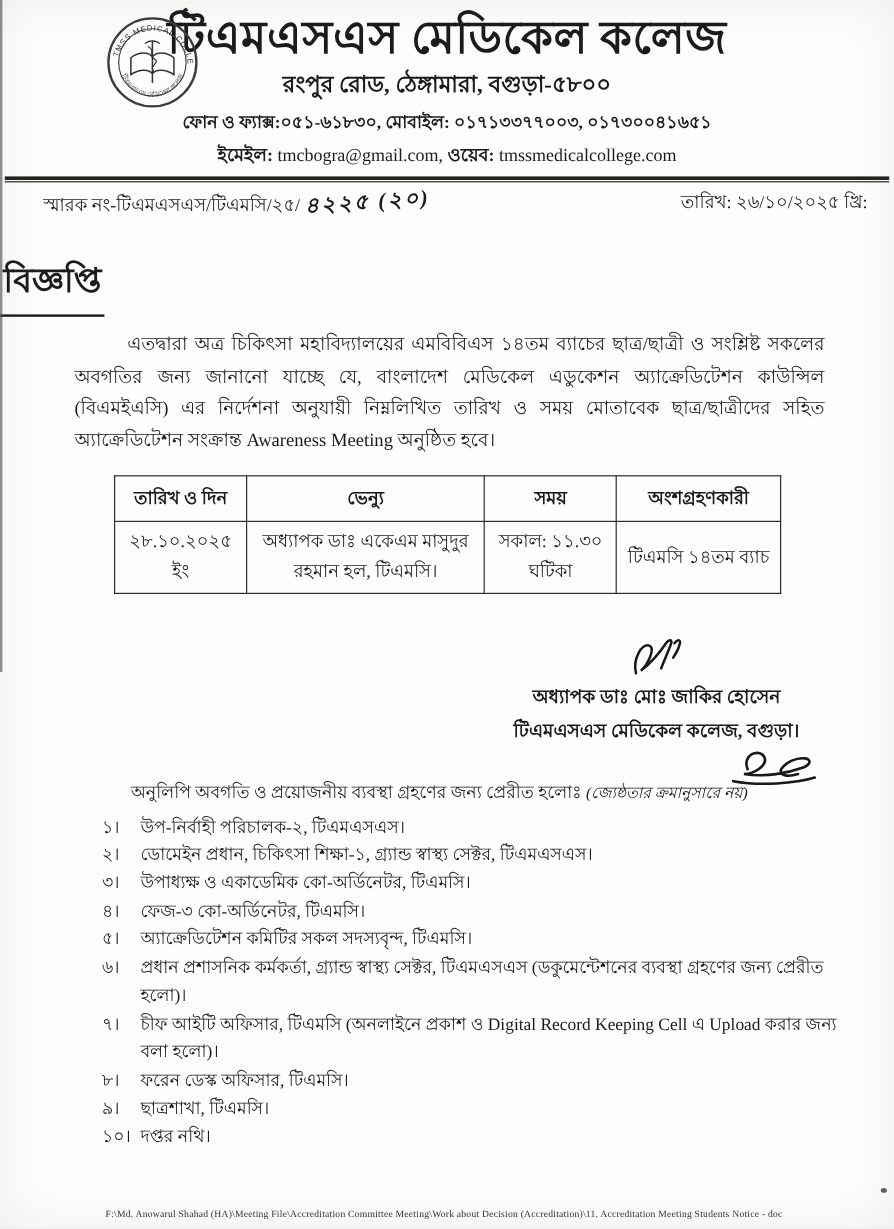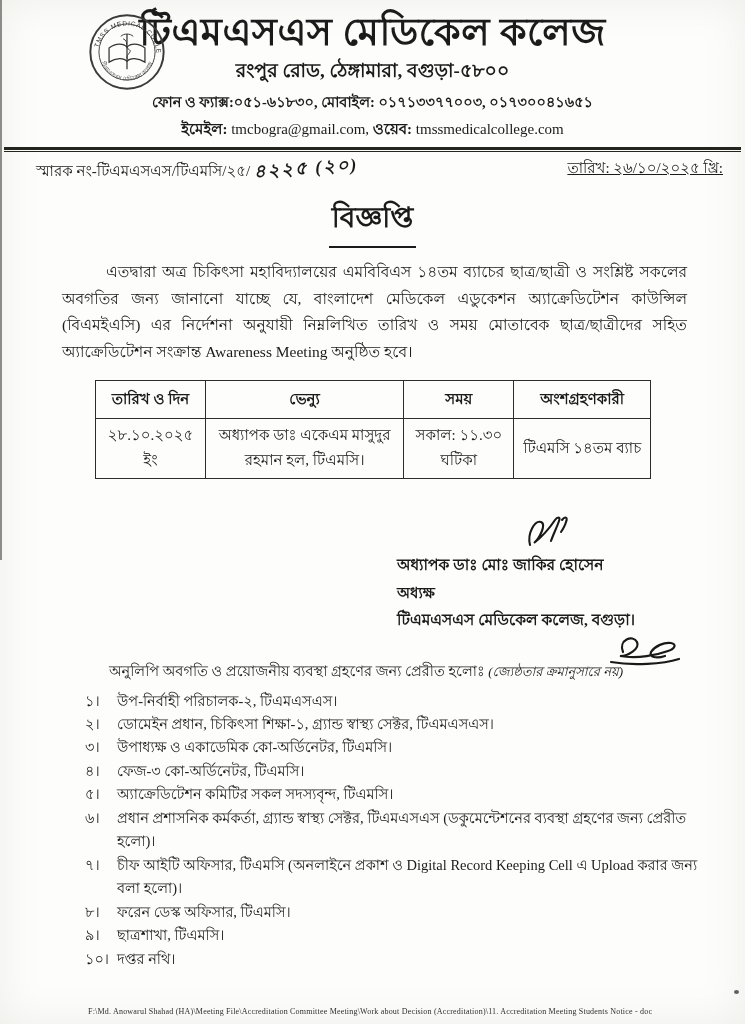--- a/index.html
+++ b/index.html
@@ -25,38 +25,38 @@
   .address-line { font-size:19px; font-weight:bold; margin-top:3px; }
   .phone-line { font-size:14.5px; font-weight:bold; margin-top:3px; }
   .email-line { font-size:15px; margin-top:2px; }
   .email-line .lbl { font-weight:bold; }
   .double-rule { margin:5px 4px 0 4px; height:5px; border-top:3px solid #24241f; border-bottom:1.5px solid #24241f; }
 
   
   .memo-row { display:flex; justify-content:space-between; align-items:flex-start; padding:4px 22px 0 36px; font-size:15px; }
   .memo-left { white-space:nowrap; }
   .handwritten-ref { display:inline-block; font-size:18px; font-style:italic; transform:rotate(-4deg) translateY(-2px); letter-spacing:2px; font-weight:bold; }
-  .memo-date { white-space:nowrap;text-decoration:underline; }
-
-  
-  .notice-title-wrap { text-align:center; margin-top:9px; }
+  .memo-date { white-space:nowrap; }
+
+  
+  .notice-title-wrap { text-align:left; margin-top:25px; }
   .notice-title { display:inline-block; font-size:28px; font-weight:bold; border-bottom:2.5px solid #1b1b1b; padding:0 3px 3px 3px; }
 
   
   .body-para { margin:11px 58px 0 62px; font-size:15.5px; line-height:1.72; text-align:justify; text-indent:44px; }
 
   
   table.schedule { border-collapse:collapse; margin:14px 0 0 95px; width:556px; }
   table.schedule th, table.schedule td { border:1.8px solid #2c2c28; font-size:15px; text-align:center; vertical-align:middle; padding:4px 6px; }
   table.schedule th { font-weight:bold; height:38px; }
   table.schedule td { height:60px; }
   .col-date { width:111px; } .col-venue { width:210px; } .col-time { width:115px; } .col-part { width:140px; }
 
   
-  .sig-block { width:300px; margin:34px 48px 0 auto; position:relative; }
+  .sig-block { width:300px; margin:34px 48px 0 auto; text-align:center; position:relative; }
   .sig-squiggle-top { display:block; margin:0 auto 2px auto; }
   .sig-name { font-size:15.5px; font-weight:bold; }
   .sig-role { font-size:15px; font-weight:bold; margin-top:2px; }
   .sig-org  { font-size:15.5px; font-weight:bold; margin-top:2px; }
   .sig-squiggle-bottom { position:absolute; right:14px; bottom:-34px; }
 
   
   .dist { margin:26px 40px 0 85px; font-size:14.5px; }
   .dist-heading { font-size:14.5px;margin-left:24px; }
   .dist-note { font-style:italic; font-size:13px; }
@@ -139,21 +139,20 @@
         <td>টিএমসি ১৪তম ব্যাচ</td>
       </tr>
     </tbody>
   </table>
 
   <div class="sig-block">
     <svg class="sig-squiggle-top" width="54" height="38" viewBox="0 0 54 38">
       <path d="M10 32 C7 20 15 7 21 9 C27 11 19 26 14 30 C23 23 31 13 35 7 C37 4 41 3 39 8 C37 14 33 22 31 28 M42 7 C45 3 48 4 46 9 C45 13 43 16 41 19" fill="none" stroke="#191917" stroke-width="2.1" stroke-linecap="round"></path>
     </svg>
     <div class="sig-name">অধ্যাপক ডাঃ মোঃ জাকির হোসেন</div>
-    <div class="sig-role">অধ্যক্ষ</div>
     <div class="sig-org">টিএমএসএস মেডিকেল কলেজ, বগুড়া।</div>
     <svg class="sig-squiggle-bottom" width="76" height="36" viewBox="0 0 76 36">
       <path d="M16 20 C11 8 26 2 30 10 C33 17 21 24 13 24 C31 27 50 23 61 19 C68 17 70 12 64 11 C57 10 48 14 44 20 C42 25 49 27 58 24 M4 30 C26 34 56 32 72 27" fill="none" stroke="#191917" stroke-width="2.2" stroke-linecap="round"></path>
     </svg>
   </div>
 
   <div class="dist">
     <div class="dist-heading">
       <span>অনুলিপি অবগতি ও প্রয়োজনীয় ব্যবস্থা গ্রহণের জন্য প্রেরীত হলোঃ</span>
       <span class="dist-note">(জ্যেষ্ঠতার ক্রমানুসারে নয়)</span>

